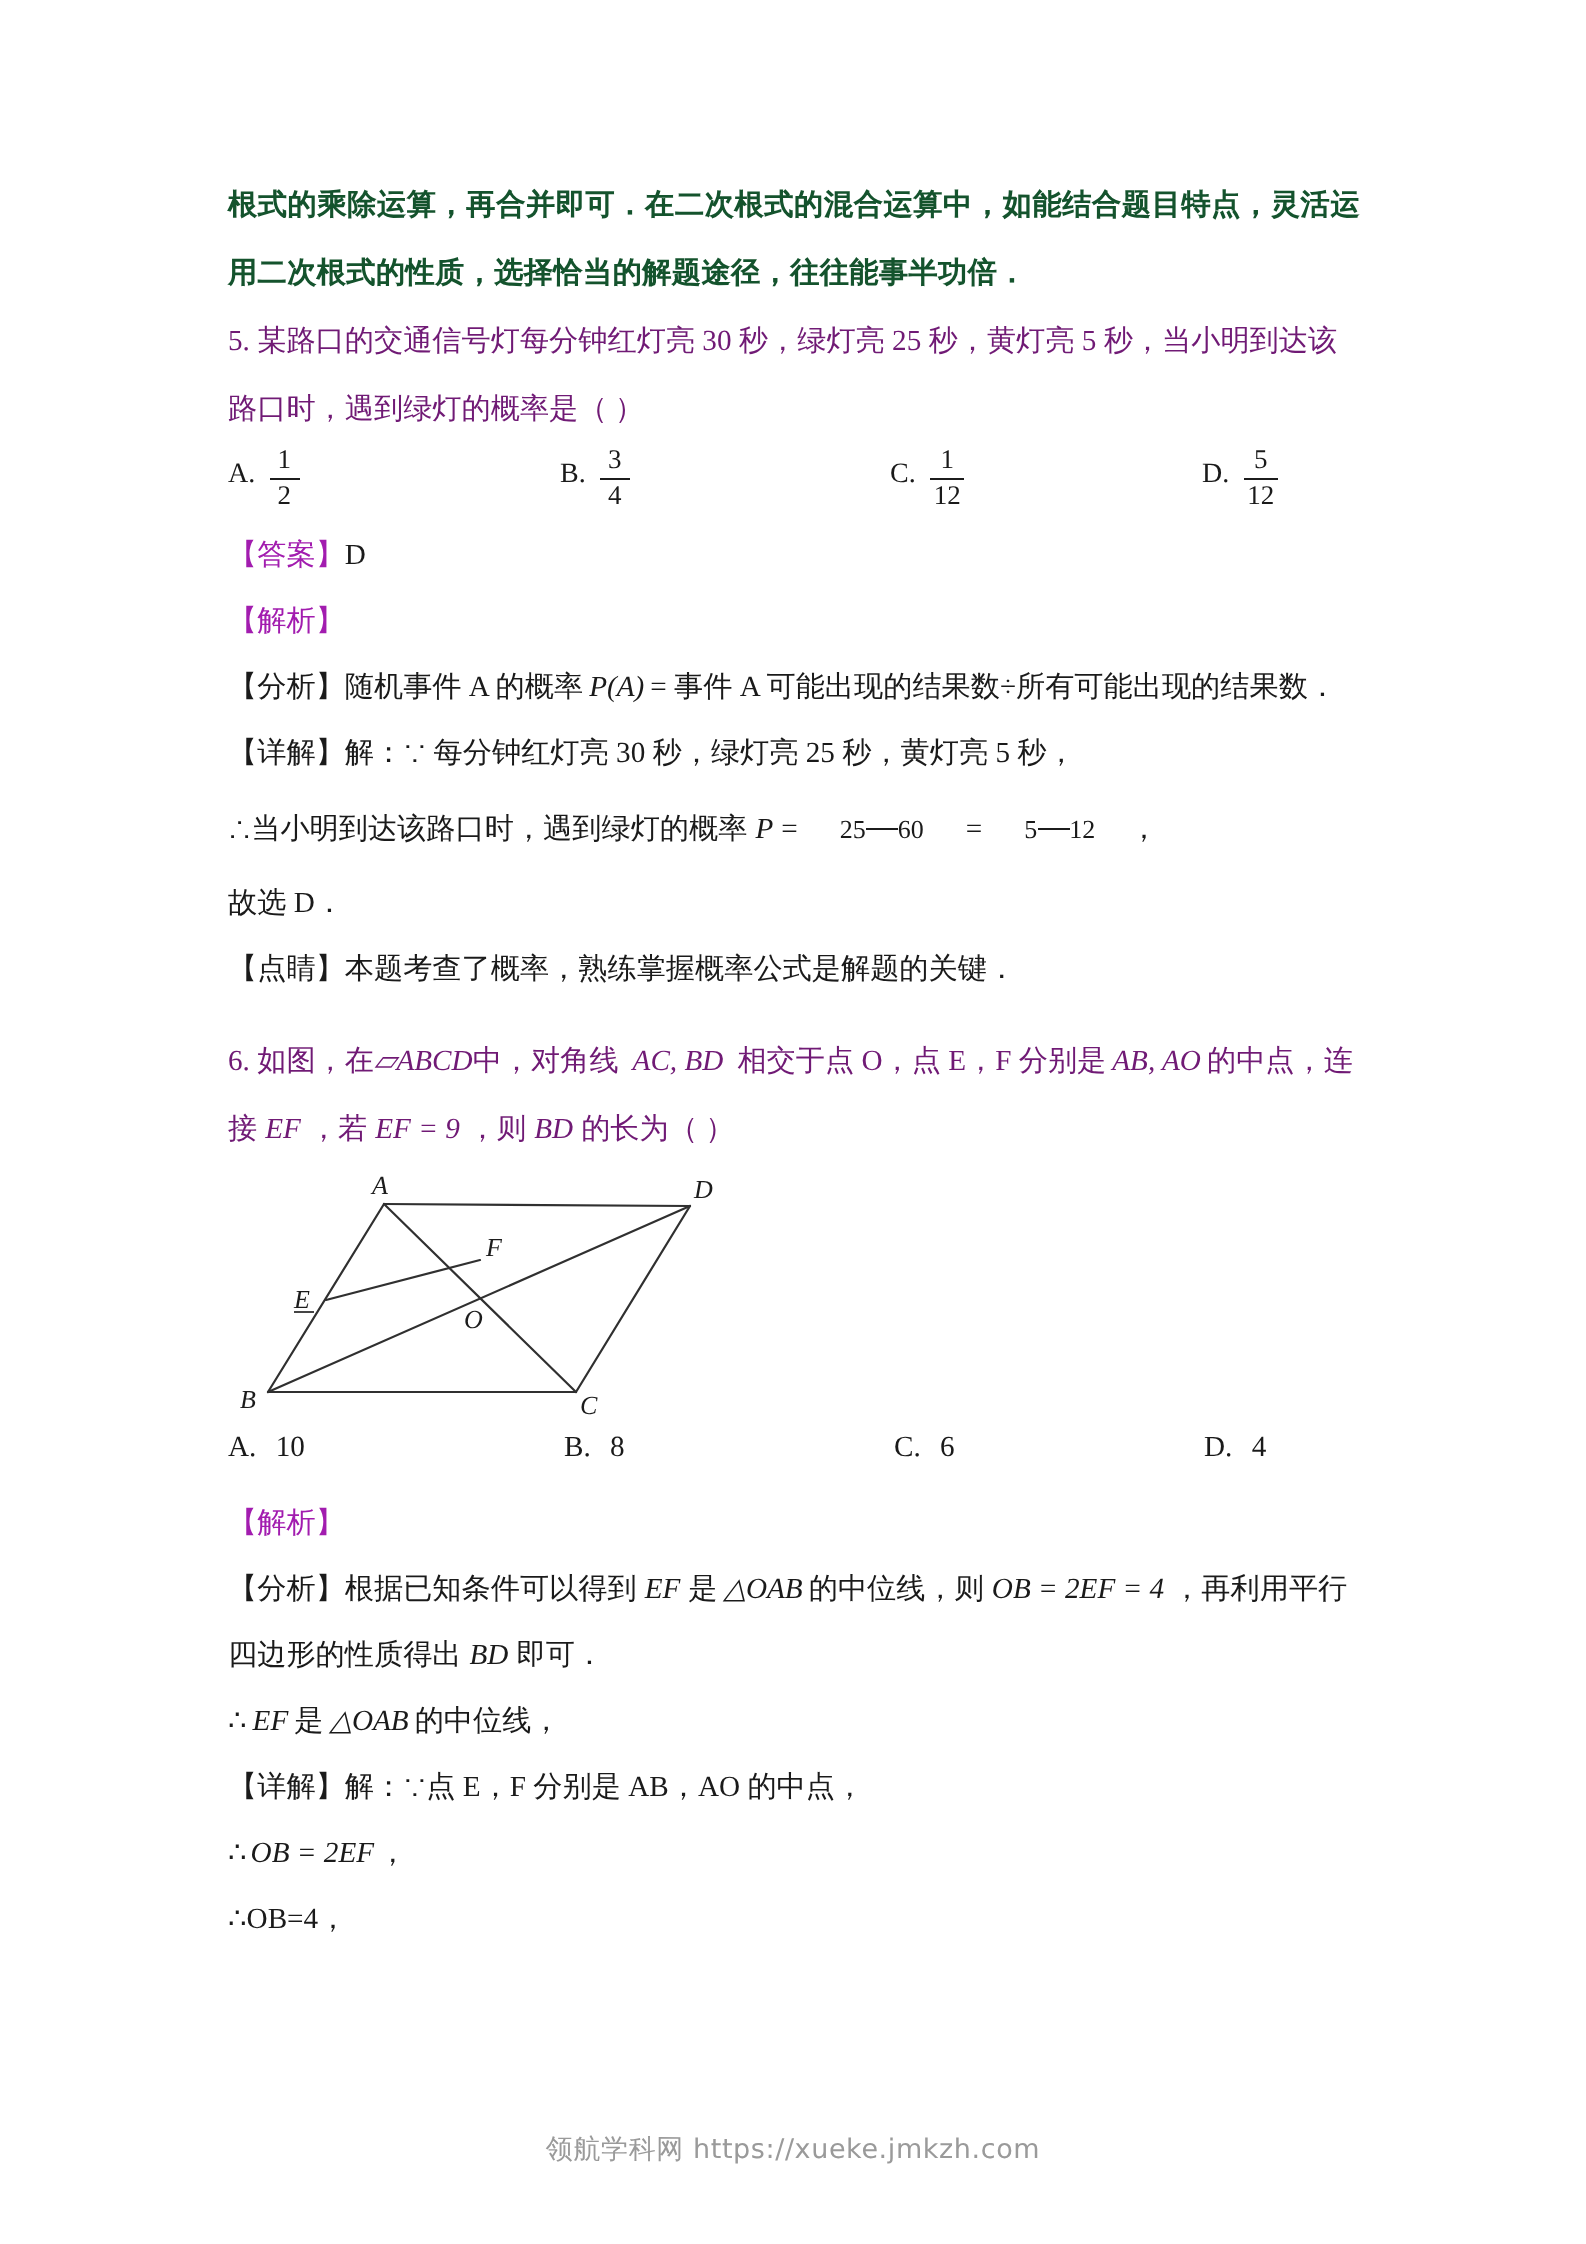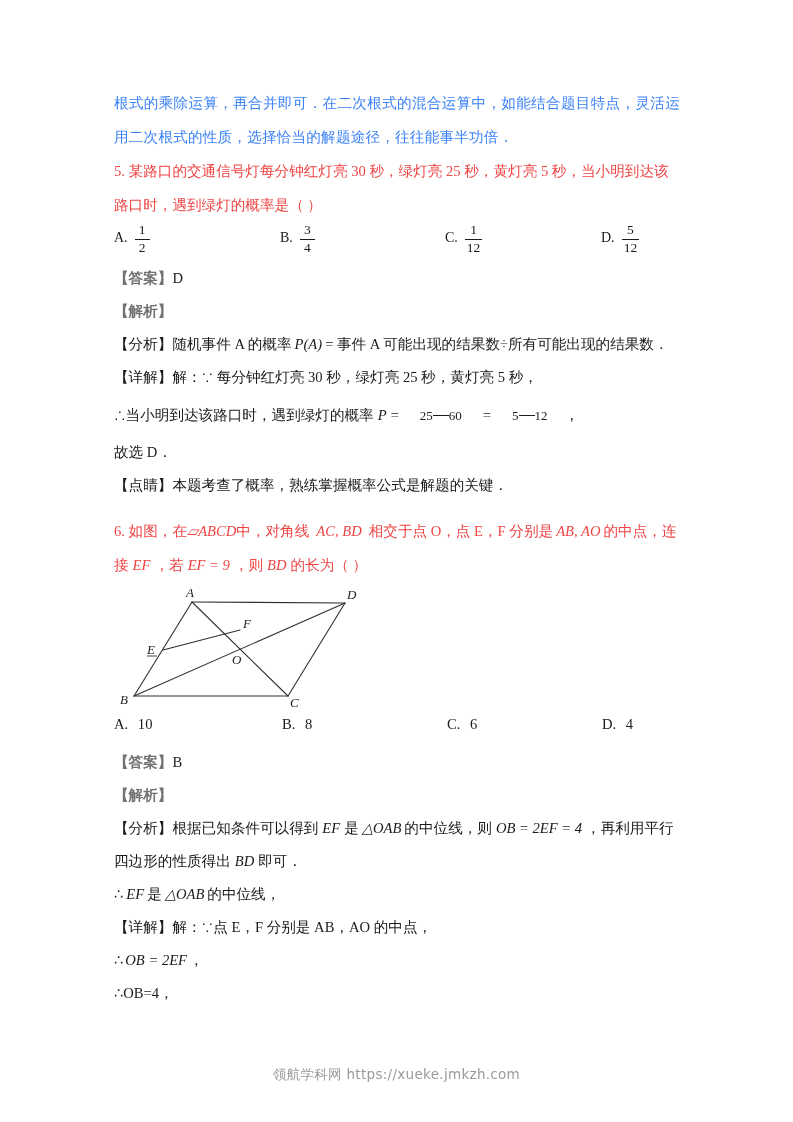--- a/index.html
+++ b/index.html
@@ -26,32 +26,32 @@
     left: 114px;
     top: 86px;
     width: 566px;
   }
   .para {
     font-size: 14.6px;
     line-height: 34px;
     text-align: justify;
     margin: 0;
     letter-spacing: 0.2px;
-    color: #3b82f6;
+    color: #14532d;
+    font-weight: bold;
   }
   .q-text {
     font-size: 14.6px;
     line-height: 34px;
     margin: 0;
-    color: #ef4444;
+    color: #701a75;
   }
   .mi { font-style: italic; font-family: "Liberation Serif", serif; }
   .tag-blue {
-    color: #737373;
-    font-weight: bold;
+    color: #a21caf;
   }
   .ans-line {
     font-size: 14.6px;
     line-height: 33px;
     margin: 0;
   }
 
   
   .opt-row {
     position: relative;
@@ -274,23 +274,20 @@
           <span>C.</span>
           <span style="margin-left:6px;">6</span>
         </div>
         <div class="opt-plain" style="left:488px;">
           <span>D.</span>
           <span style="margin-left:6px;">4</span>
         </div>
       </div>
 
       <p class="ans-line">
-        <span class="tag-blue">【答案】</span><span>B</span>
-      </p>
-      <p class="ans-line">
         <span class="tag-blue">【解析】</span>
       </p>
       <p class="ans-line">
         <span>【分析】</span><span>根据已知条件可以得到</span><span class="mi" style="margin:0 4px;">EF</span><span>是</span><span class="mi" style="margin:0 3px;">△OAB</span><span>的中位线，则</span><span class="mi" style="margin:0 4px;">OB = 2EF = 4</span><span>，再利用平行</span>
       </p>
       <p class="ans-line">
         <span>四边形的性质得出</span><span class="mi" style="margin:0 4px;">BD</span><span>即可．</span>
       </p>
       <p class="ans-line">
         <span>∴</span><span class="mi" style="margin:0 3px;">EF</span><span>是</span><span class="mi" style="margin:0 3px;">△OAB</span><span>的中位线，</span>

